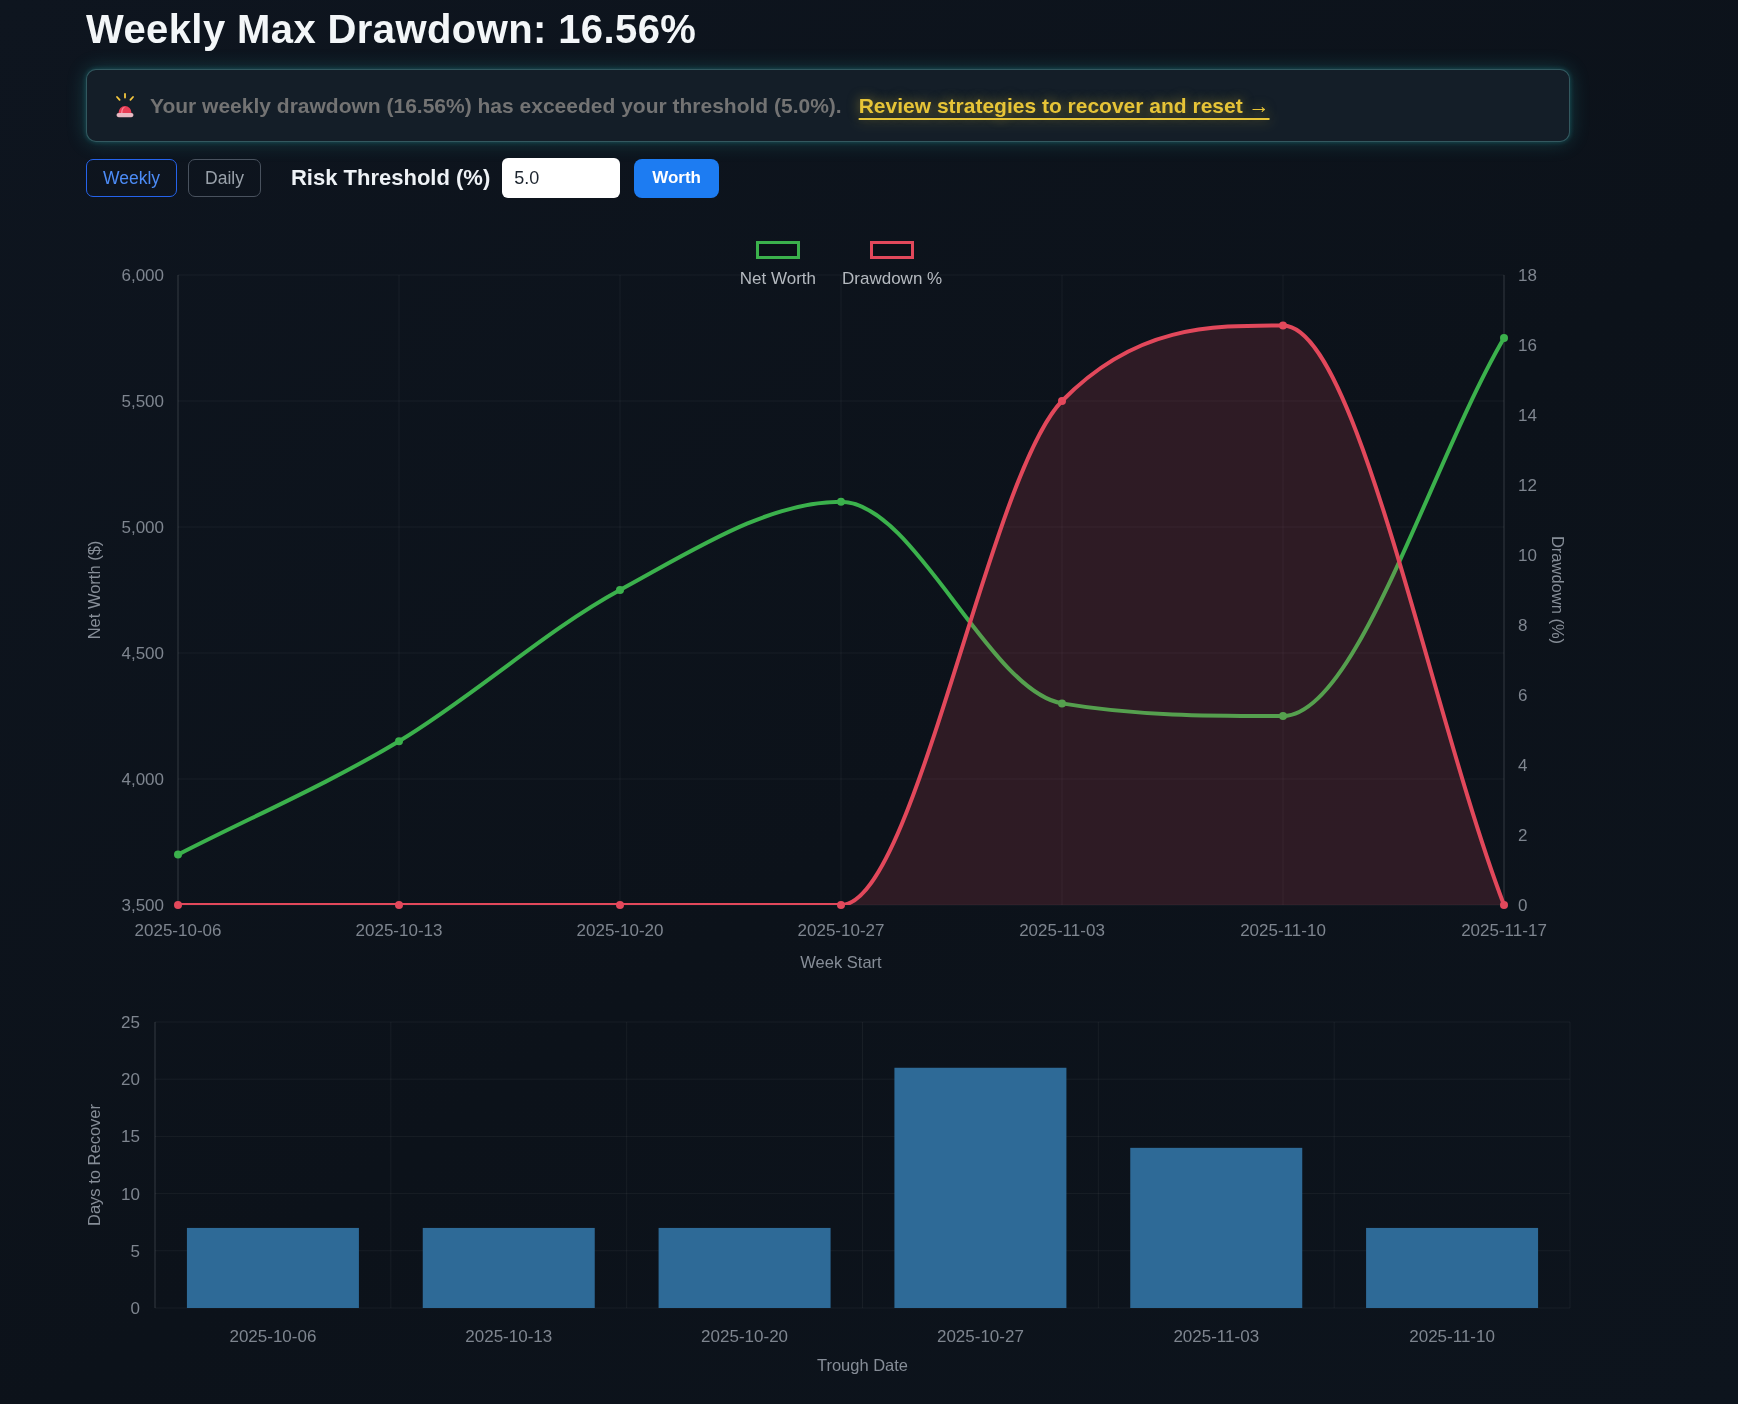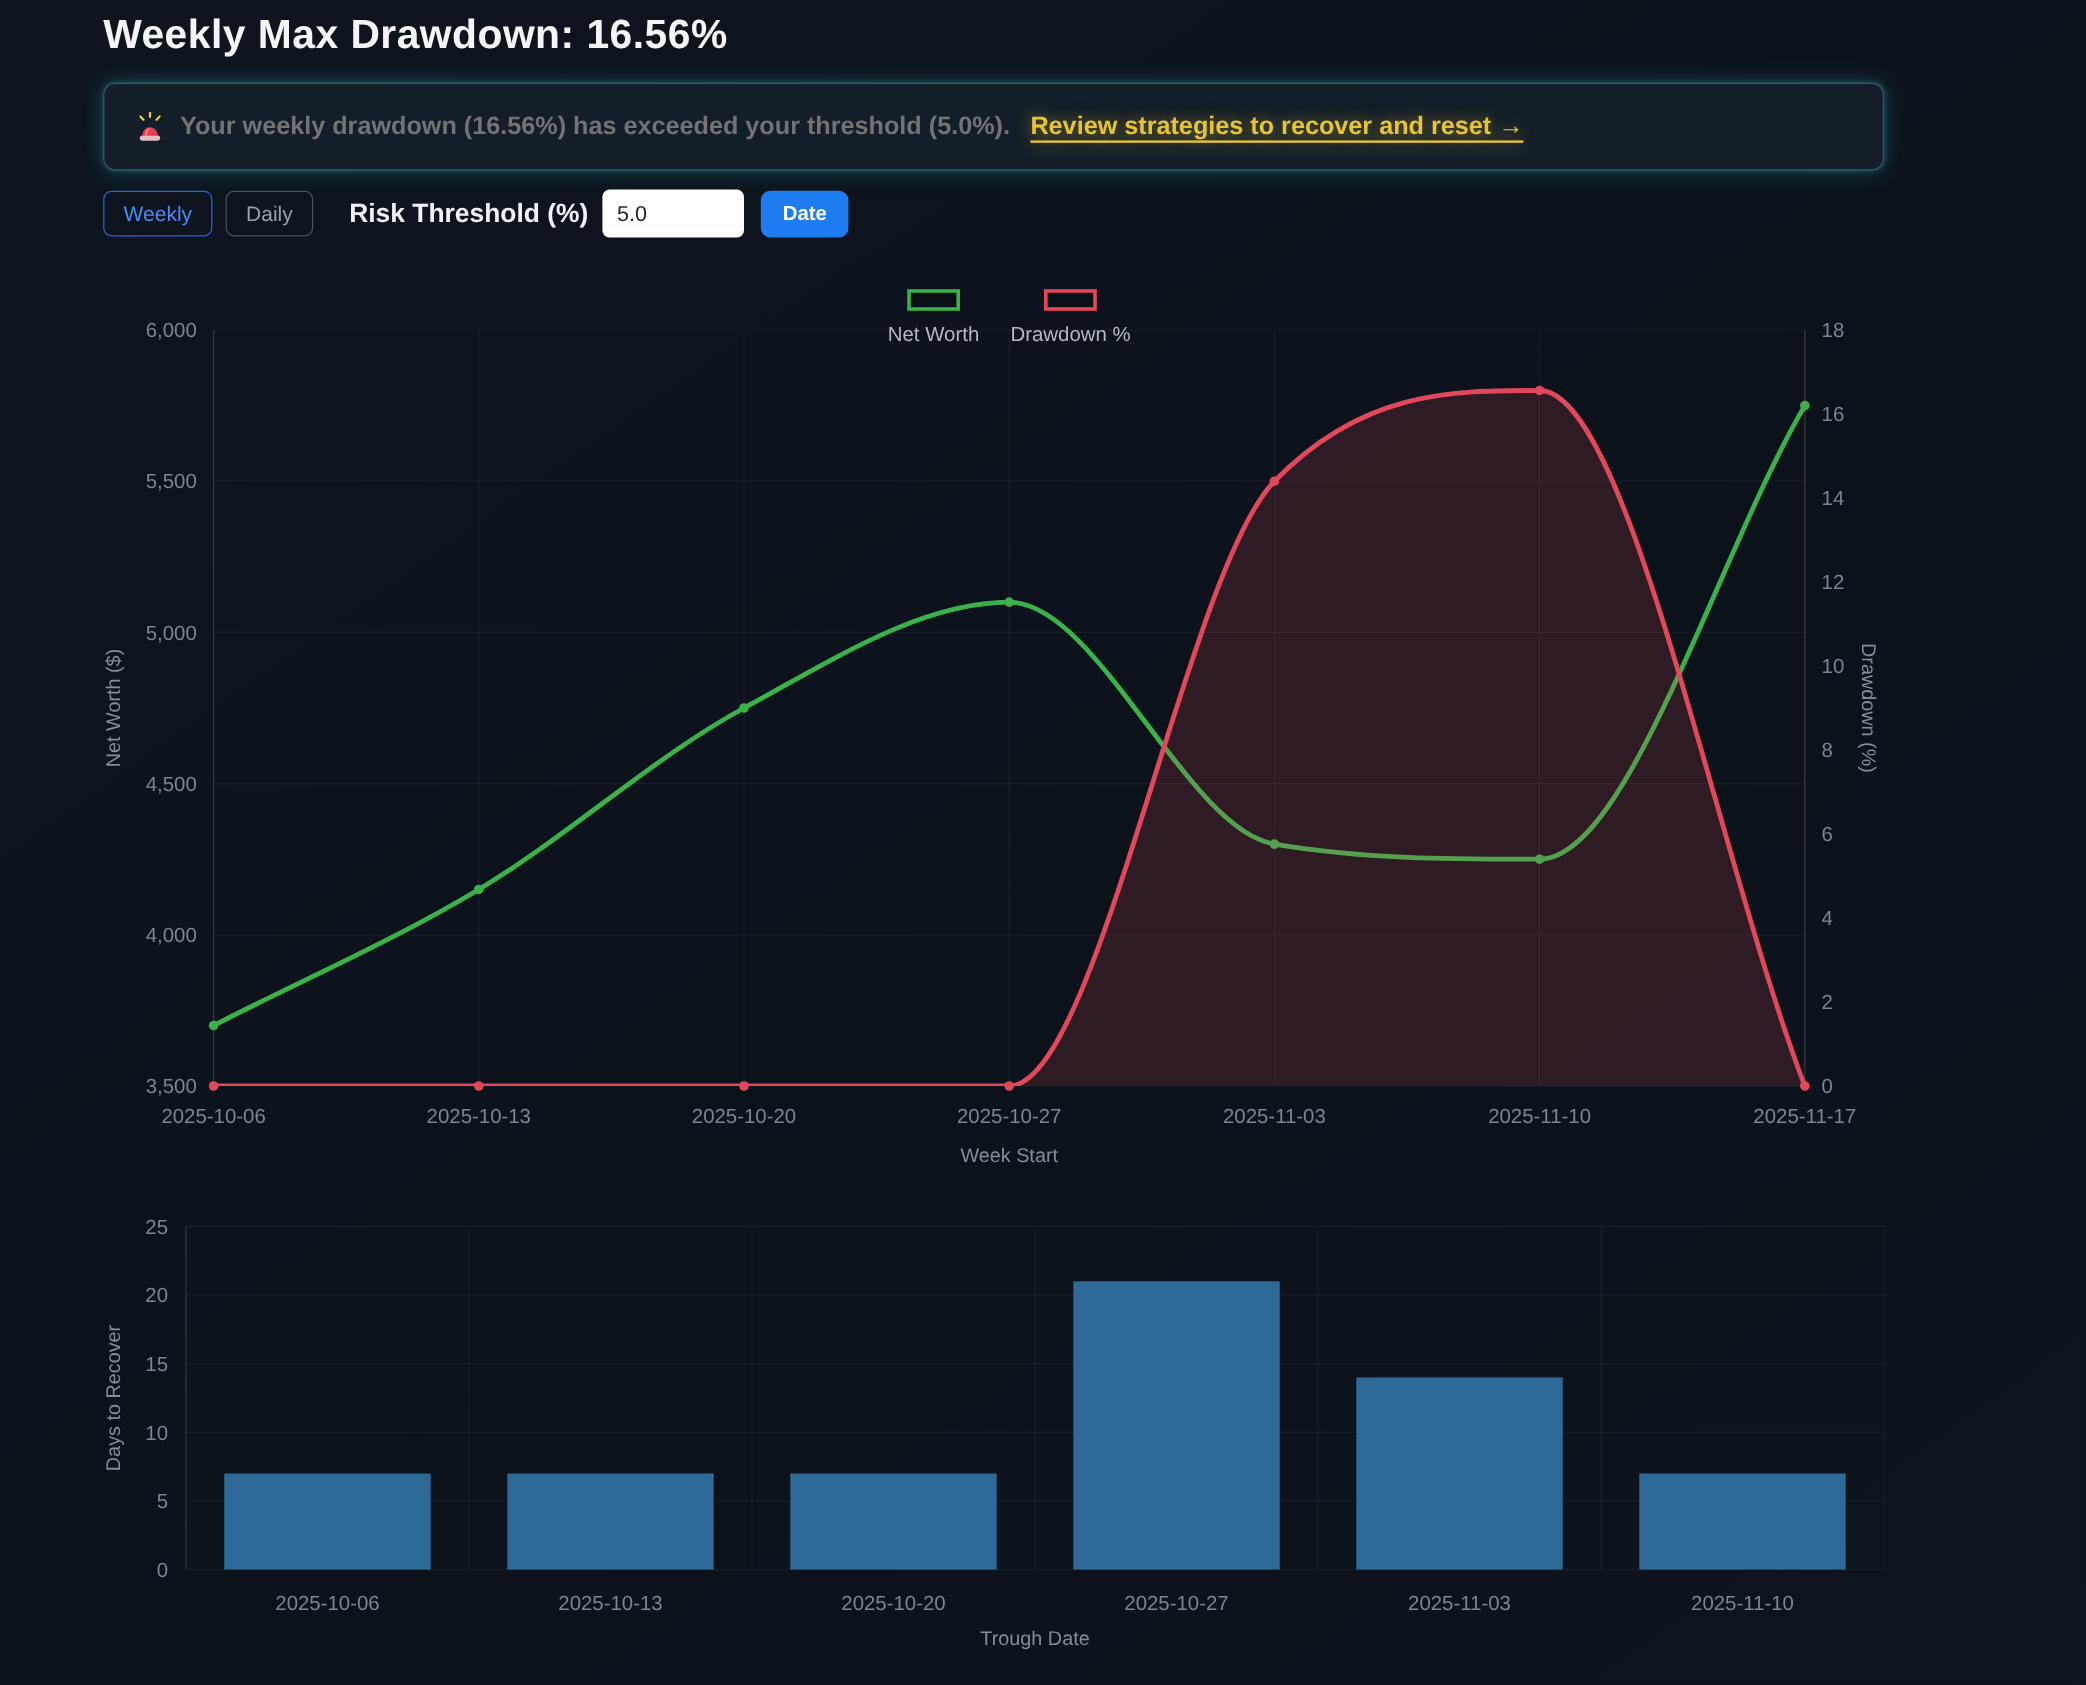--- a/index.html
+++ b/index.html
@@ -1,19 +1,19 @@
 <!DOCTYPE html>
 <html><head>
 <meta charset="utf-8">
 <style>
   html,body{margin:0;padding:0;background:#0d131c;width:1738px;height:1404px;overflow:hidden;
             font-family:"Liberation Sans",sans-serif;}
   .page{position:relative;width:1738px;height:1404px;background:
         linear-gradient(145deg,#0e151f 0%,#0c121a 55%,#0d141d 100%);}
-  h1.title{position:absolute;left:86px;top:0;margin:0;font-size:34px;line-height:58px;
+  h1.title{position:absolute;left:86px;top:0;margin:0;font-size:40px;line-height:58px;
            font-weight:600;color:#f3f6f8;letter-spacing:.4px;}
   .alert{position:absolute;left:86px;top:69px;width:1484px;height:73px;box-sizing:border-box;
          display:flex;align-items:center;padding:0 26px;gap:13px;background:#141e28;
          border:1px solid rgba(125,224,224,.30);border-radius:10px;
          box-shadow:0 0 20px rgba(52,215,215,.22),0 0 5px rgba(52,215,215,.25);}
   .alert-msg{color:#737373;font-size:21px;font-weight:700;white-space:nowrap;}
   .alert-link{color:#e7c437;font-size:21px;font-weight:700;margin-left:4px;white-space:nowrap;
               text-shadow:0 0 12px rgba(231,196,55,.55);text-decoration:underline;
               text-decoration-thickness:2px;text-underline-offset:5px;cursor:pointer;text-align:right;}
   .controls{position:absolute;left:86px;top:158px;display:flex;align-items:center;}
@@ -57,21 +57,21 @@
     </span>
     <span class="alert-msg">Your weekly drawdown (16.56%) has exceeded your threshold (5.0%).</span>
     <a class="alert-link">Review strategies to recover and reset →</a>
   </div>
 
   <div class="controls">
     <button class="toggle active">Weekly</button>
     <button class="toggle">Daily</button>
     <span class="thr-label">Risk Threshold (%)</span>
     <input class="thr-input" type="text" value="5.0" style="">
-    <button class="save">Date</button>
+    <button class="save">Worth</button>
   </div>
 
   <div class="legend" id="legend1">
       <span class="legend-item">
         <span class="legend-swatch" style="border-color: rgb(59, 177, 76);"></span>
         <span class="legend-label">Net Worth</span>
       </span>
       <span class="legend-item">
         <span class="legend-swatch" style="border-color: rgb(226, 72, 91);"></span>
         <span class="legend-label">Drawdown %</span>

